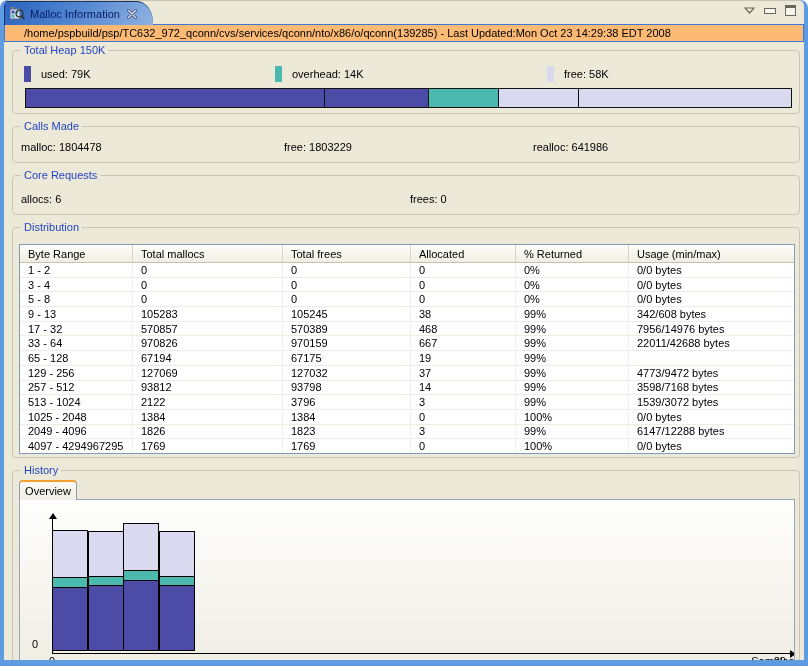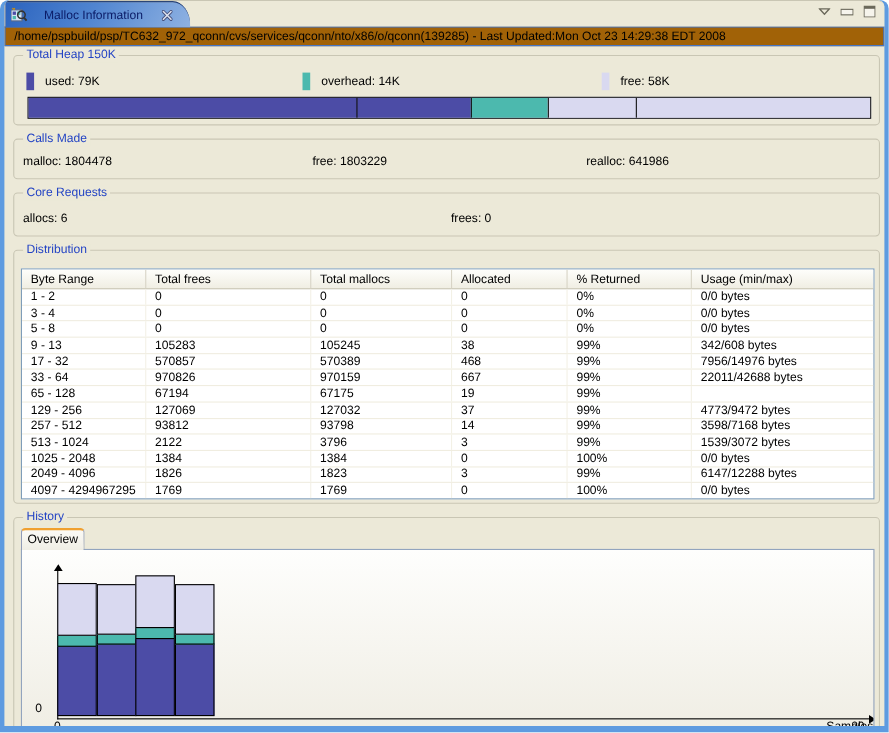--- a/index.html
+++ b/index.html
@@ -8,33 +8,33 @@
 
   .window{position:relative;width:808px;height:666px;background:#5E9BE0;
           border-radius:8px 8px 0 0;overflow:hidden;}
   .window-inner{position:absolute;left:4px;top:0;width:800px;height:660px;
           background:#ECE9D8;border-radius:6px 6px 0 0;overflow:hidden;}
 
   
   .tabbar{position:relative;height:24px;background:#ECE9D8;border-top:1px solid #C9C6B4;
           border-radius:6px 6px 0 0;}
   .view-tab{position:absolute;left:0;top:0;height:24px;min-width:148px;
-          display:flex;align-items:center;gap:15px;padding:0 16px 0 5px;
+          display:flex;align-items:center;gap:5px;padding:0 16px 0 5px;
           background:linear-gradient(120deg,#2B63BE 0%,#4F84D0 45%,#8FB2E2 100%);
           border-left:1px solid #16336E;border-top:1px solid #16336E;
           border-top-right-radius:16px 22px;cursor:pointer;}
   .tab-label{color:#0A1B66;white-space:nowrap;}
   .tab-icon svg{display:block;}
   .tab-close{margin-left:2px;display:flex;align-items:center;cursor:pointer;}
   .tabbar-controls{position:absolute;right:8px;top:4px;display:flex;gap:9px;align-items:center;}
   .tabbar-controls span{display:flex;align-items:center;cursor:pointer;}
 
   
-  .pathbar{height:18px;background:#a16207;border:1px solid #3B77D9;
-           display:flex;align-items:center;padding-left:8px;white-space:nowrap;overflow:hidden;}
+  .pathbar{height:18px;background:#fdba74;border:1px solid #3B77D9;
+           display:flex;align-items:center;padding-left:19px;white-space:nowrap;overflow:hidden;}
 
   
   .content{position:relative;padding-top:8px;}
   .group{position:relative;margin:0 4px 12px 8px;border:1px solid #C9C6B4;border-radius:4px;
          background:#ECE9D8;}
   .group-title{position:absolute;top:-7px;left:8px;background:#ECE9D8;color:#2444C4;
          padding:0 3px;line-height:13px;}
   .g-heap{height:64px;}
   .g-calls{height:37px;margin-top:6px;}
   .g-core{height:40px;margin-top:6px;}
@@ -199,22 +199,22 @@
             <div class="stat">allocs:  6</div>
             <div class="stat">frees:  0</div>
           </div>
       </div>
 
       <div class="group g-dist">
         <span class="group-title">Distribution</span>
         <div class="table">
           <div class="thead">
               <div class="th">Byte Range</div>
+              <div class="th">Total mallocs</div>
               <div class="th">Total frees</div>
-              <div class="th">Total mallocs</div>
               <div class="th">Allocated</div>
               <div class="th">% Returned</div>
               <div class="th">Usage (min/max)</div>
             </div>
           <div class="tbody">
               <div class="tr">
                 <div class="td">1 - 2</div>
                 <div class="td">0</div>
                 <div class="td">0</div>
                 <div class="td">0</div>

